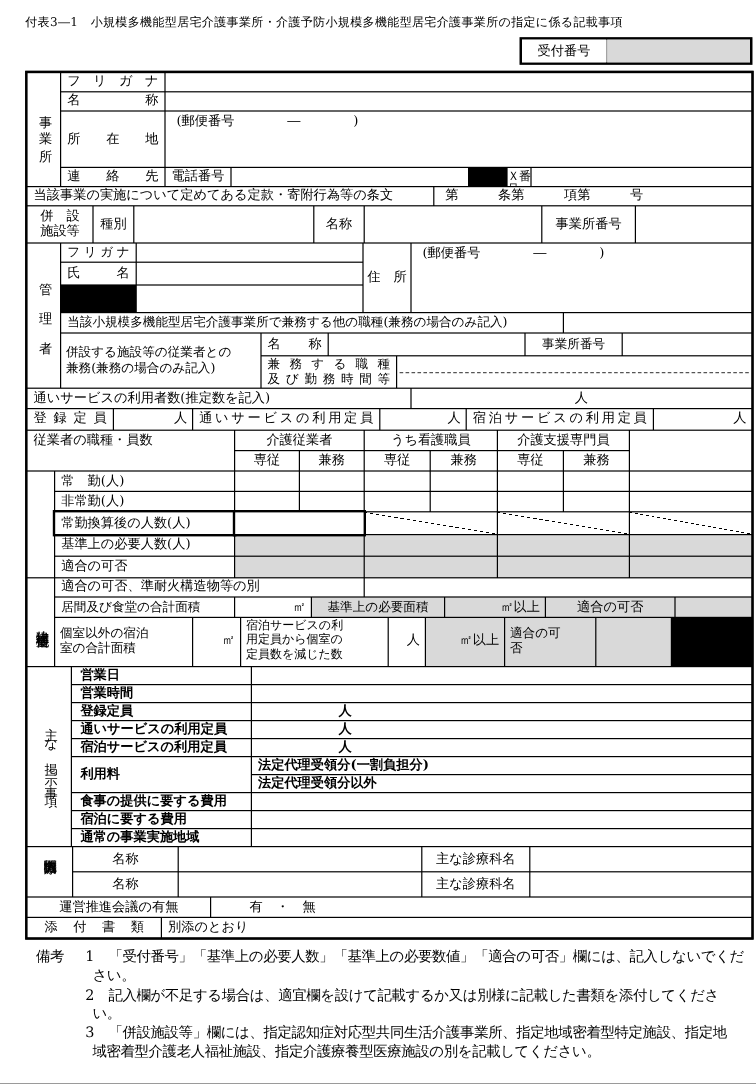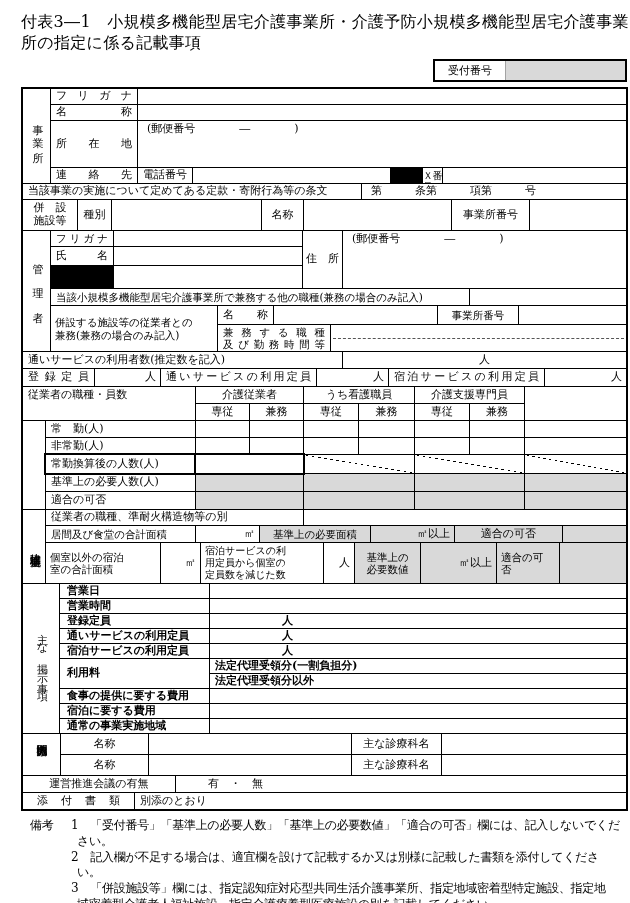--- a/index.html
+++ b/index.html
@@ -1,21 +1,21 @@
 <!DOCTYPE html>
 <html><head>
 <meta charset="utf-8">
 <style>
   html,body{margin:0;padding:0;}
   body{
     width:630px;height:903px;background:#fff;color:#000;
     font-family:"DejaVu Serif","Liberation Serif",serif;
     position:relative;overflow:hidden;
   }
-  .title{margin:12px 0 0 21px;font-size:16px;letter-spacing:.3px;}
+  .title{margin:12px 0 0 21px;font-size:10px;letter-spacing:.3px;}
   .recv{display:flex;width:190px;height:19px;border:2px solid #000;margin:5px 3px 5px auto;background:#a3a3a3;gap:1px;justify-content:flex-end;}
   .recv .lab{width:70px;background:#fff;font-size:11px;display:flex;align-items:center;justify-content:center;}
   .recv .val{flex:1;background:#d9d9d9;}
 
   .form{width:607px;margin-left:21px;border:2px solid #000;background:#000;
         display:flex;flex-direction:column;gap:1px;box-sizing:border-box;}
   .g{display:grid;gap:1px;background:#000;}
   .secflex{display:flex;gap:1px;background:#000;}
   .secflex .grow{flex:1;display:flex;flex-direction:column;gap:1px;background:#000;}
   .cell{background:#fff;font-size:11px;line-height:1.18;display:flex;align-items:center;justify-content:center;overflow:hidden;}
@@ -201,41 +201,39 @@
     <div class="cell gray" style="grid-area:7/3/8/5;"></div>
     <div class="cell gray" style="grid-area:7/5/8/7;"></div>
     <div class="cell gray" style="grid-area:7/7/8/9;"></div>
     <div class="cell gray" style="grid-area:7/9/8/10;"></div>
   </div>
 
   <div class="secflex">
     <div class="vside f105" style="width:22px;letter-spacing:1px;">建物構造概要</div>
     <div class="grow">
       <div class="g" style="grid-template-columns:257px 1fr;grid-template-rows:15px;">
-        <div class="cell lt">従業者の職種、準耐火構造物等の別</div>
+        <div class="cell lt">適合の可否、準耐火構造物等の別</div>
         <div class="cell"></div>
       </div>
       <div class="g" style="grid-template-columns:149px 63px 110px 83px 107px 1fr;grid-template-rows:16px;">
         <div class="cell lt f105">居間及び食堂の合計面積</div>
         <div class="cell rt">㎡</div>
         <div class="cell gray f105">基準上の必要面積</div>
         <div class="cell gray rt">㎡以上</div>
         <div class="cell gray">適合の可否</div>
         <div class="cell gray"></div>
       </div>
-      <div class="g" style="grid-template-columns:114px 39px 122px 30px 65px 75px 62px 1fr;grid-template-rows:40px;">
+      <div class="g" style="grid-template-columns:114px 39px 122px 30px 65px 75px 62px 1fr;grid-template-rows:40px;font-family:Liberation Mono, monospace;">
         <div class="cell prelt f105" style="justify-content:flex-start;padding-left:4px;">個室以外の宿泊
 室の合計面積</div>
         <div class="cell rt">㎡</div>
         <div class="cell prelt f10" style="justify-content:flex-start;padding-left:4px;">宿泊サービスの利
 用定員から個室の
 定員数を減じた数</div>
         <div class="cell rt">人</div>
-        <div class="cell gray pre f105">基準上の
-必要数値</div>
         <div class="cell gray rt">㎡以上</div>
         <div class="cell gray prelt f105" style="justify-content:flex-start;padding-left:4px;">適合の可
 否</div>
         <div class="cell gray"></div>
       </div>
     </div>
   </div>
 
   <div class="secflex">
     <div class="vside" style="width:36px;letter-spacing:9px;">主な掲示事項</div>

